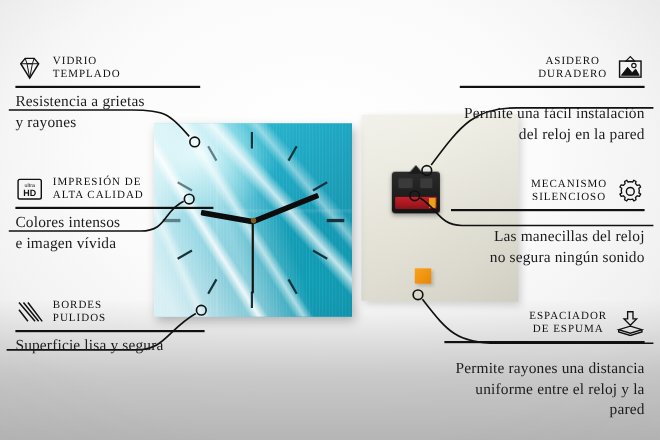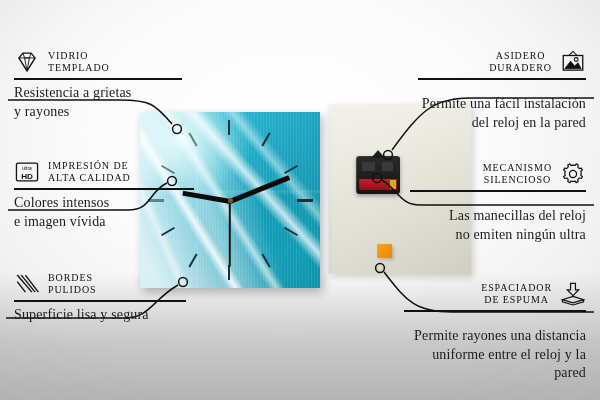--- a/index.html
+++ b/index.html
@@ -274,21 +274,21 @@
       <span>SILENCIOSO</span>
     </div>
     <svg class="ico" viewBox="0 0 32 28">
       <path d="M16 3 l2.6 .5 1.4-2.0 2.4 1.4 -.6 2.4 2.0 2.0 2.4-.6 1.4 2.4 -2.0 1.4 .5 2.6 -.5 2.6 2.0 1.4 -1.4 2.4 -2.4-.6 -2.0 2.0 .6 2.4 -2.4 1.4 -1.4-2.0 -2.6 .5 -2.6-.5 -1.4 2.0 -2.4-1.4 .6-2.4 -2.0-2.0 -2.4 .6 -1.4-2.4 2.0-1.4 -.5-2.6 .5-2.6 -2.0-1.4 1.4-2.4 2.4 .6 2.0-2.0 -.6-2.4 2.4-1.4 1.4 2.0 Z" fill="none" stroke="#111" stroke-width="1.5" stroke-linejoin="round"></path>
       <circle cx="16" cy="14" r="4.4" fill="none" stroke="#111" stroke-width="1.6"></circle>
     </svg>
   </div>
   <div class="co-rule"></div>
   <div class="co-desc">
     <span>Las manecillas del reloj</span><br>
-    <span>no emiten ningún ultra</span>
+    <span>no segura ningún sonido</span>
   </div>
 </div>
 
 <div class="callout right" style="left:404px;top:282px;width:182px;">
   <div class="co-head">
     <div class="co-title">
       <span>ESPACIADOR</span><br>
       <span>DE ESPUMA</span>
     </div>
     <svg class="ico" viewBox="0 0 32 28">

